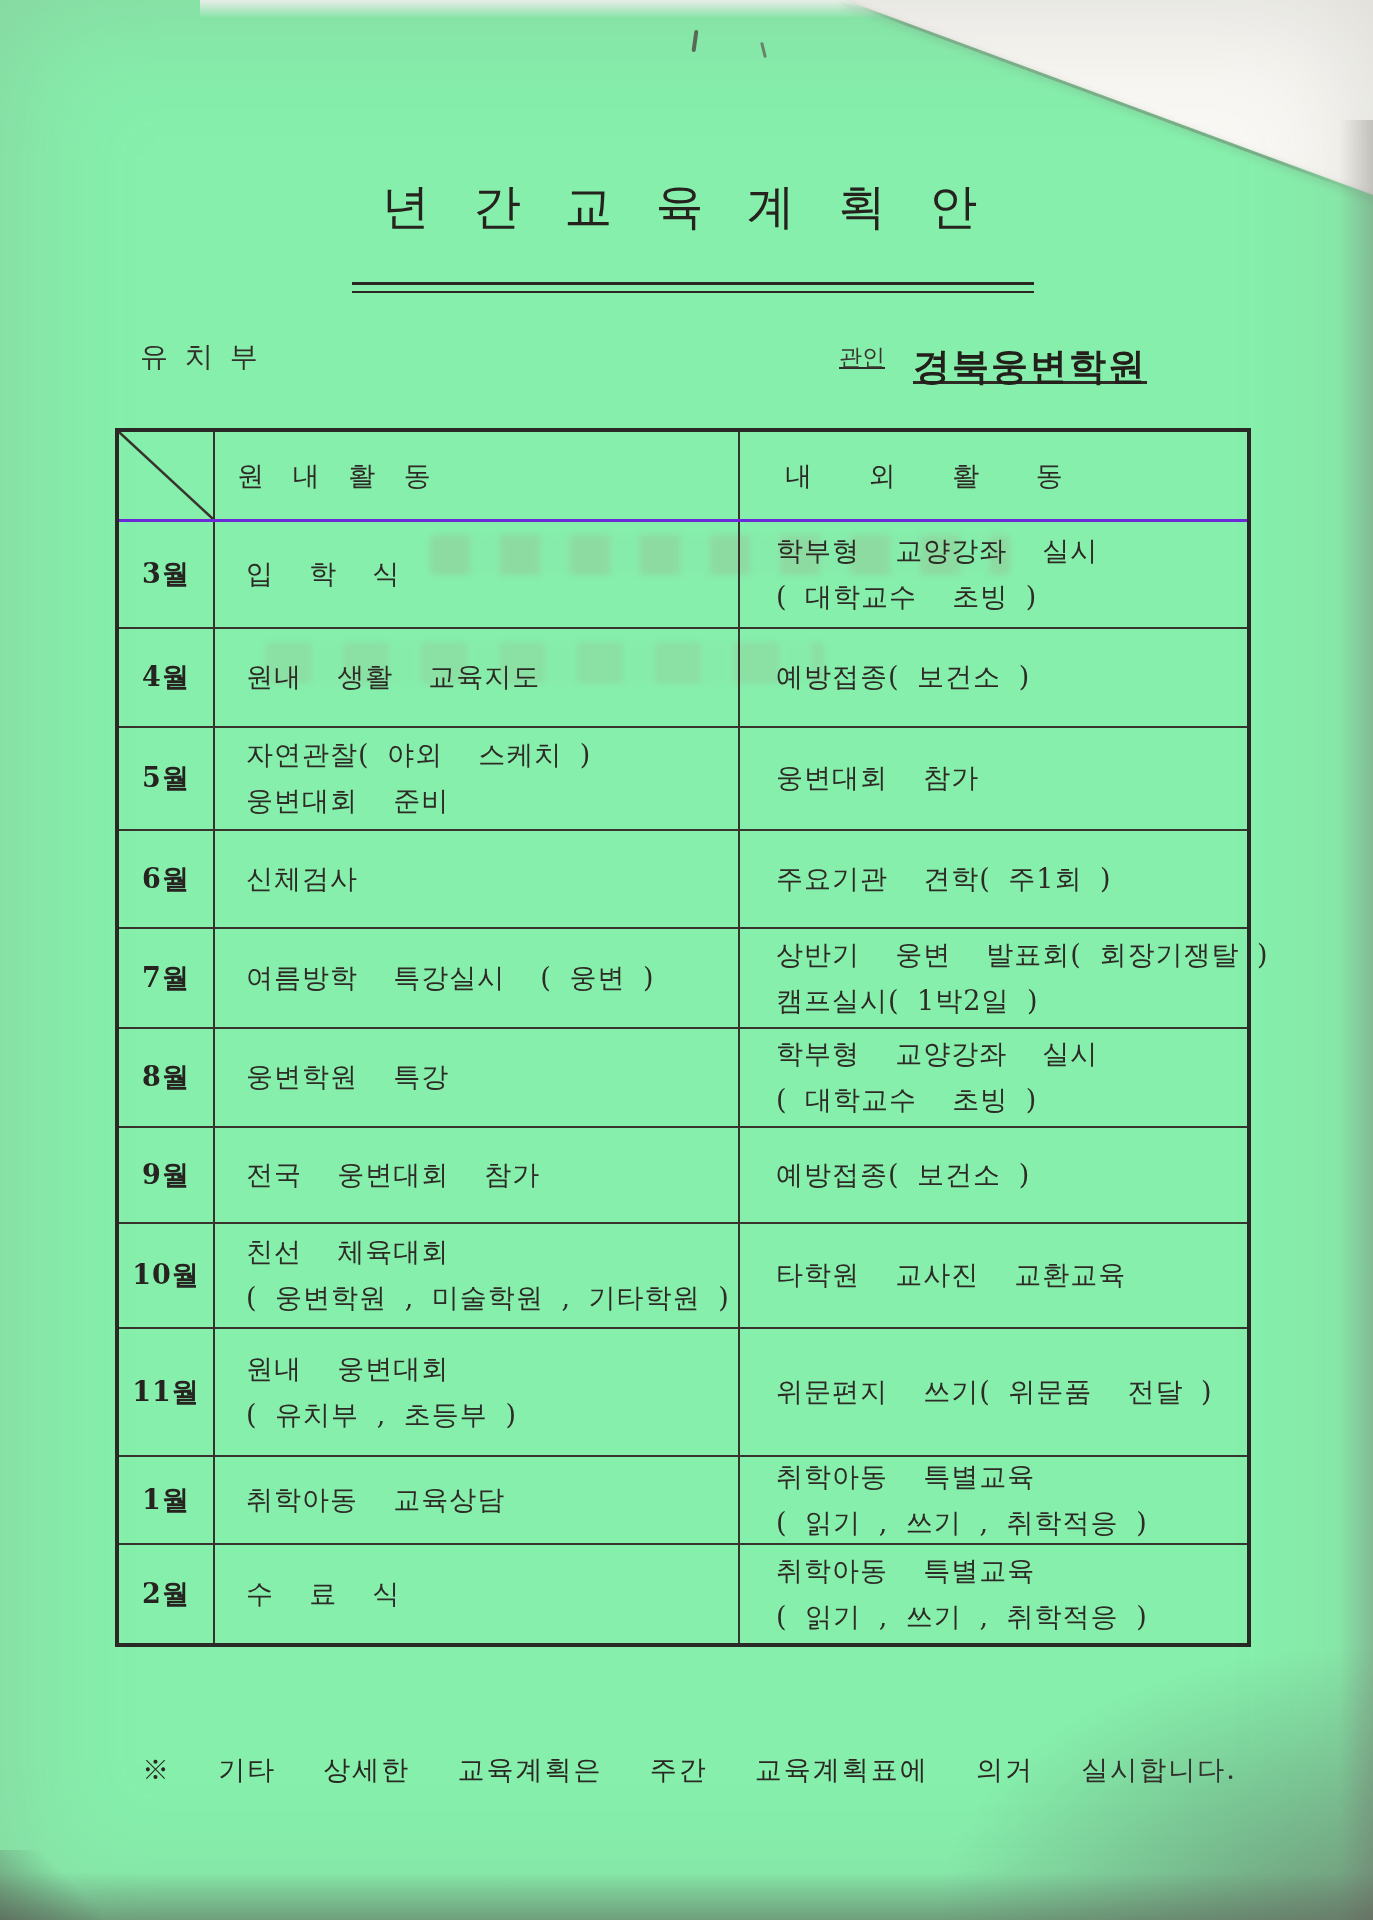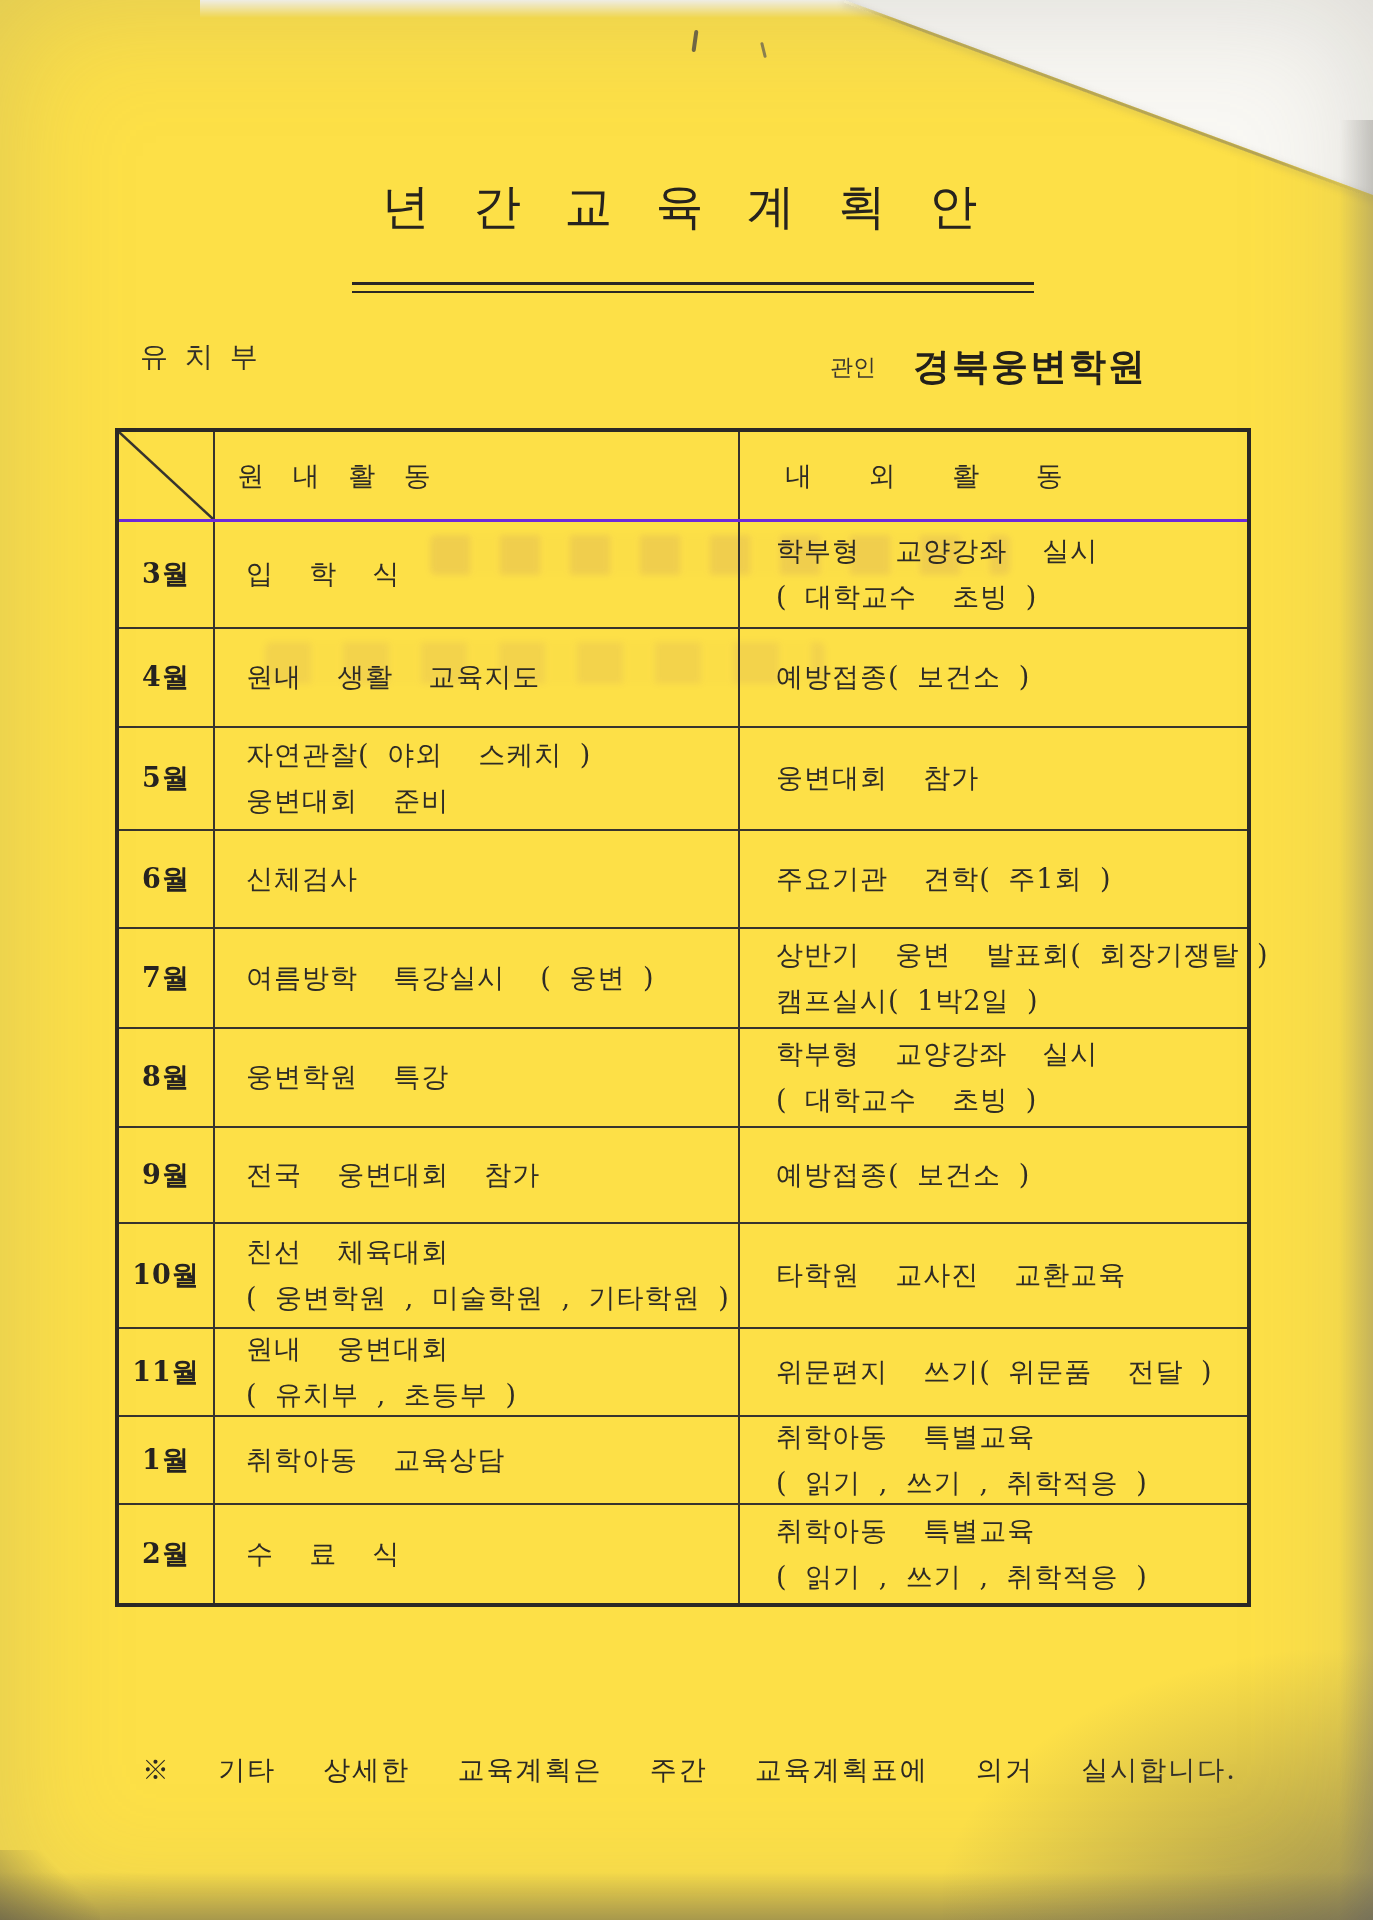--- a/index.html
+++ b/index.html
@@ -4,21 +4,21 @@
 <style>
   html,body{margin:0;padding:0;}
   body{
     width:1373px;height:1920px;position:relative;overflow:hidden;
     background:#b3b1ad;
     font-family:"DejaVu Serif","Liberation Serif",serif;
     color:#2e2b26;
   }
   .page{
     position:absolute;inset:0;
-    background:#fde047;
+    background:#86efac;
   }
   .vignette{
     position:absolute;inset:0;pointer-events:none;
     box-shadow:inset 0 0 130px rgba(140,135,125,0.28);
   }
   
   .top-light{position:absolute;left:200px;right:0;top:0;height:18px;
     background:linear-gradient(to bottom,rgba(255,255,255,0.95),rgba(255,255,255,0));}
   .fold-highlight{position:absolute;inset:0;
     clip-path:polygon(845px 0px,1373px 0px,1373px 195px);
@@ -54,21 +54,21 @@
   .title-underline{
     position:absolute;left:352px;top:282px;width:682px;height:6px;
     border-top:3px solid #2b2824;border-bottom:2px solid #2b2824;
   }
   .section-label{
     position:absolute;left:140px;top:338px;
     font-size:28px;letter-spacing:4px;white-space:pre;color:#33302a;
   }
   .seal-line{
     position:absolute;right:226px;top:342px;
-    display:flex;align-items:center;gap:37px;
+    display:flex;align-items:flex-start;gap:28px;text-decoration:underline;
   }
   .seal-label{font-size:23px;color:#3a362f;}
   .seal-name{font-size:37px;font-weight:700;letter-spacing:2px;color:#23201b;}
   
   table.plan{
     position:absolute;left:115px;top:428px;width:1132px;
     border-collapse:collapse;table-layout:fixed;
     border:4px solid #2b2926;
   }
   .plan td{border:2px solid #37342e;vertical-align:middle;font-size:27px;letter-spacing:1px;}
@@ -237,21 +237,21 @@
         <div class="line">( 웅변학원 , 미술학원 , 기타학원 )</div>
       </div>
           </td>
       <td class="c-ext">
             <div class="lines">
               <div class="line">타학원  교사진  교환교육</div>
             </div>
           </td>
     </tr>
 
-    <tr style="height:88px">
+    <tr style="height:128px">
       <td class="c-month">11월</td>
       <td class="c-int">
             <div class="lines">
         <div class="line">원내  웅변대회</div>
         <div class="line">( 유치부 , 초등부 )</div>
       </div>
           </td>
       <td class="c-ext">
             <div class="lines">
               <div class="line">위문편지  쓰기( 위문품  전달 )</div>

